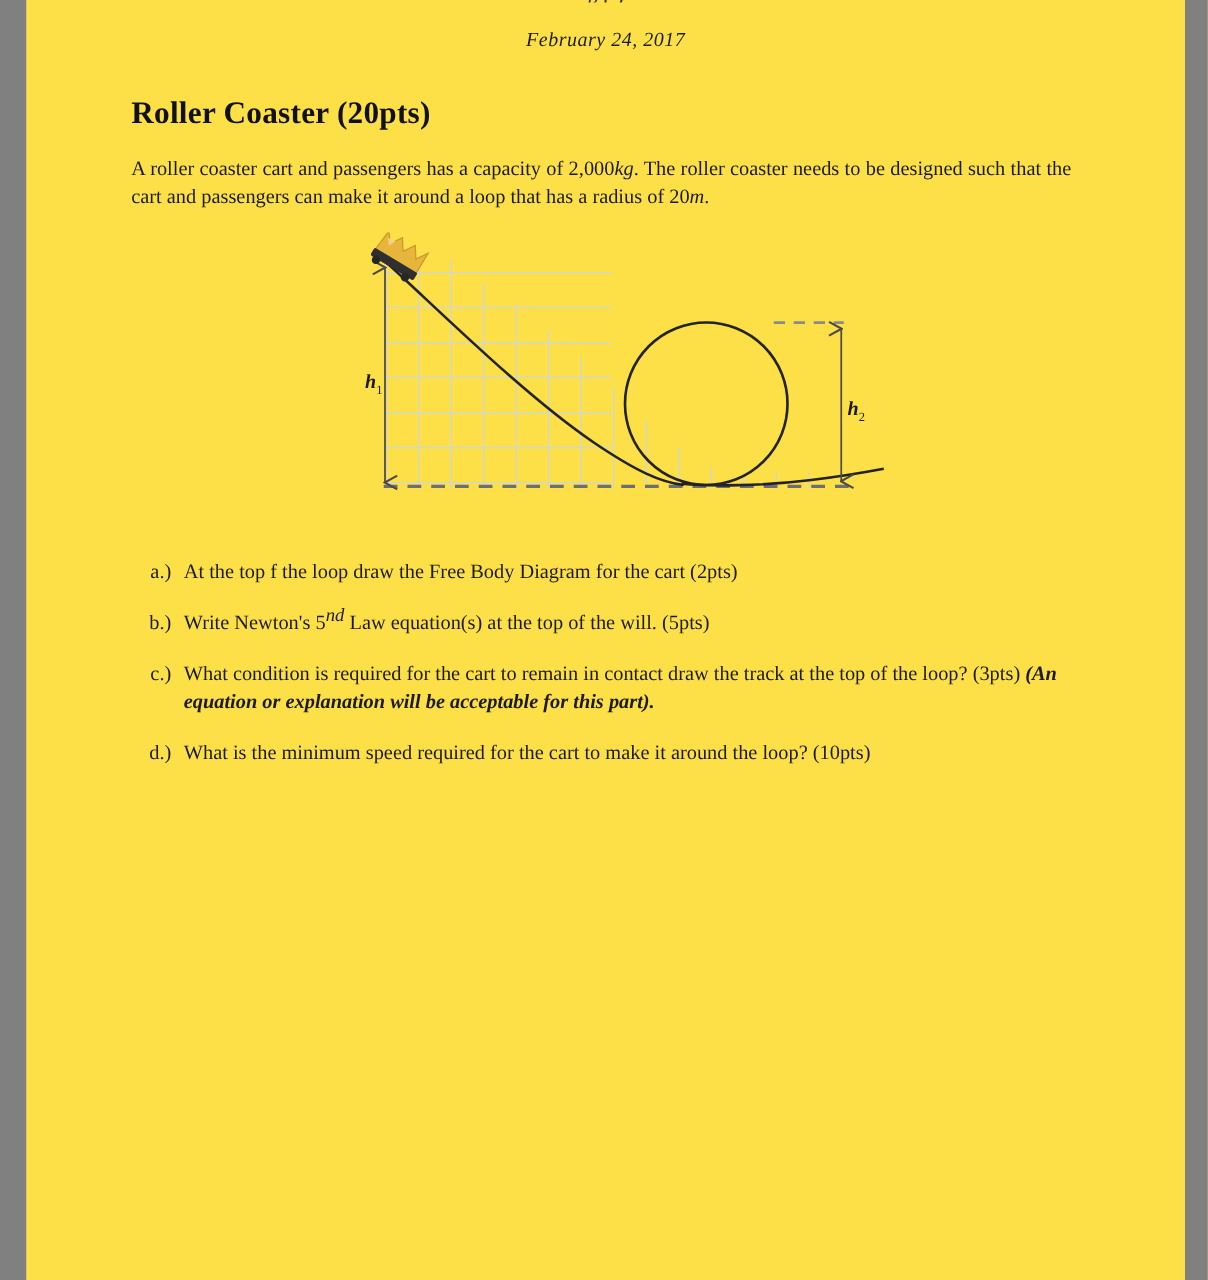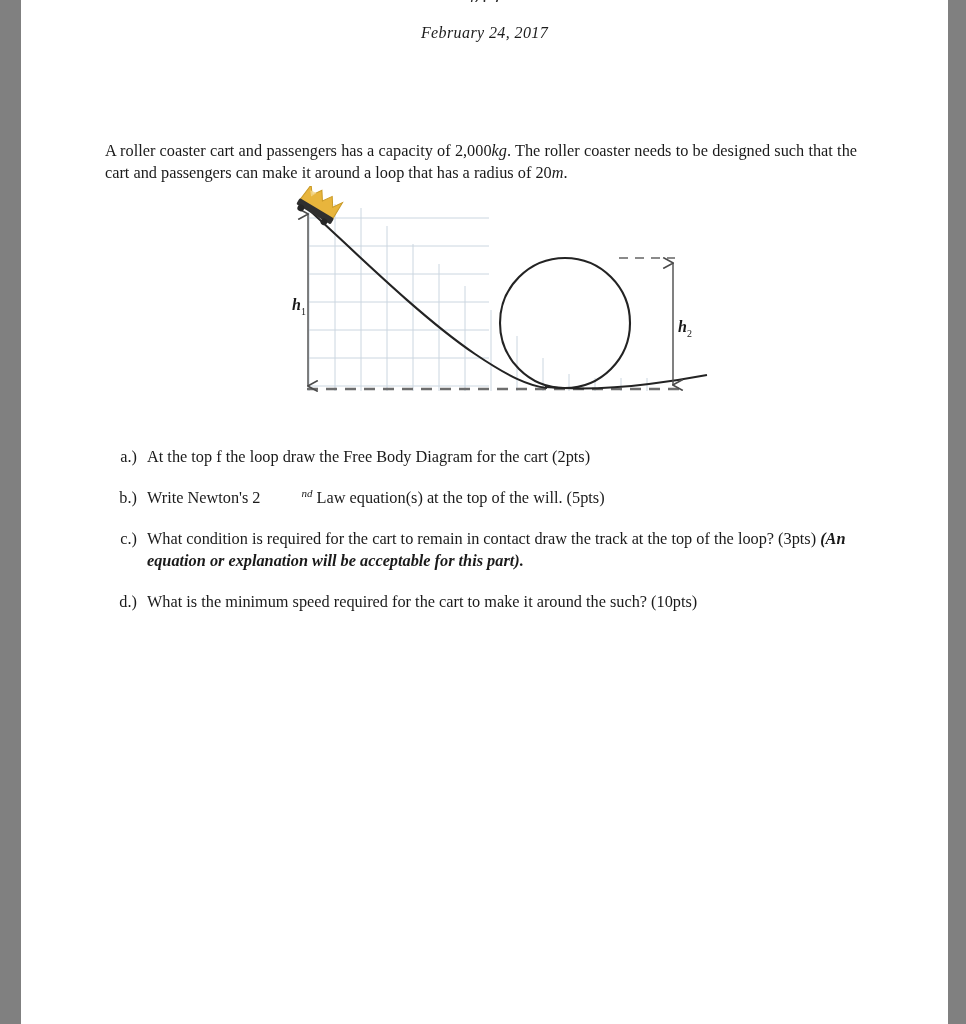--- a/index.html
+++ b/index.html
@@ -19,21 +19,21 @@
     width: 966px;
     height: 1024px;
     background: #808080;
   }
   .page {
     position: absolute;
     left: 21px;
     top: 0;
     width: 927px;
     height: 1024px;
-    background: #ffffff;
+    background: #fde047;
     overflow: hidden;
   }
   .page-inner {
     position: relative;
     width: 100%;
     height: 100%;
   }
 
   
   .clipped-header {
@@ -68,21 +68,21 @@
     top: 77px;
     font-size: 25px;
     font-weight: bold;
     color: #111111;
     letter-spacing: 0.2px;
   }
 
   .intro {
     position: absolute;
     left: 84px;
-    top: 124px;
+    top: 108px;
     width: 752px;
     font-size: 16.3px;
     line-height: 22px;
     color: #1a1a1a;
     text-align: justify;
   }
   .intro .mi { font-style: italic; }
 
   
   .figure {
@@ -114,40 +114,40 @@
     width: 42px;
     flex: 0 0 42px;
     text-align: right;
     padding-right: 10px;
     box-sizing: border-box;
   }
   .qbody {
     flex: 1 1 auto;
   }
   .qbody sup {
-    font-size: 11px;
+    font-size: 15px;
     font-style: italic;
     vertical-align: super;
     line-height: 0;
-    margin-left: 41px;
   }
   .pts { }
   .paren-note { font-style: italic; font-weight: bold; }
 </style>
 </head>
 <body>
 
 <div class="screen">
   <div class="page">
     <div class="page-inner">
 
       <div class="clipped-header">p                    (                    )</div>
 
       <div class="date-line">February 24, 2017</div>
 
+      <div class="section-title">Roller Coaster (20pts)</div>
 
       <p class="intro"><span>A roller coaster cart and passengers has a capacity of 2,000</span><span class="mi">kg</span><span>. The roller coaster needs to be designed such that the cart and passengers can make it around a loop that has a radius of 20</span><span class="mi">m</span><span>.</span></p>
 
       <div class="figure">
         <svg width="470" height="220" viewBox="0 0 470 220" xmlns="http://www.w3.org/2000/svg">
           <defs>
             <marker id="arrDown" markerWidth="9" markerHeight="9" refX="4.5" refY="8" orient="auto">
               <path d="M0.6,1 L4.5,8.2 L8.4,1" fill="none" stroke="#4a4a4a" stroke-width="1.2"></path>
             </marker>
             <marker id="arrUp" markerWidth="9" markerHeight="9" refX="4.5" refY="1" orient="auto">
@@ -209,30 +209,30 @@
 
       <div class="qlist">
 
         <div class="qitem">
           <span class="qlabel">a.)</span>
           <span class="qbody"><span>At the top f the loop draw the Free Body Diagram for the cart (</span><span class="pts">2pts</span><span>)</span></span>
         </div>
 
         <div class="qitem">
           <span class="qlabel">b.)</span>
-          <span class="qbody"><span>Write Newton's 2</span><sup>nd</sup><span> Law equation(s) at the top of the will. (</span><span class="pts">5pts</span><span>)</span></span>
+          <span class="qbody"><span>Write Newton's 5</span><sup>nd</sup><span> Law equation(s) at the top of the will. (</span><span class="pts">5pts</span><span>)</span></span>
         </div>
 
         <div class="qitem">
           <span class="qlabel">c.)</span>
           <span class="qbody"><span>What condition is required for the cart to remain in contact draw the track at the top of the loop? (</span><span class="pts">3pts</span><span>) </span><span class="paren-note">(An equation or explanation will be acceptable for this part).</span></span>
         </div>
 
         <div class="qitem">
           <span class="qlabel">d.)</span>
-          <span class="qbody"><span>What is the minimum speed required for the cart to make it around the such? (</span><span class="pts">10pts</span><span>)</span></span>
+          <span class="qbody"><span>What is the minimum speed required for the cart to make it around the loop? (</span><span class="pts">10pts</span><span>)</span></span>
         </div>
 
       </div>
 
     </div>
   </div>
 </div>
 
 </body></html>

